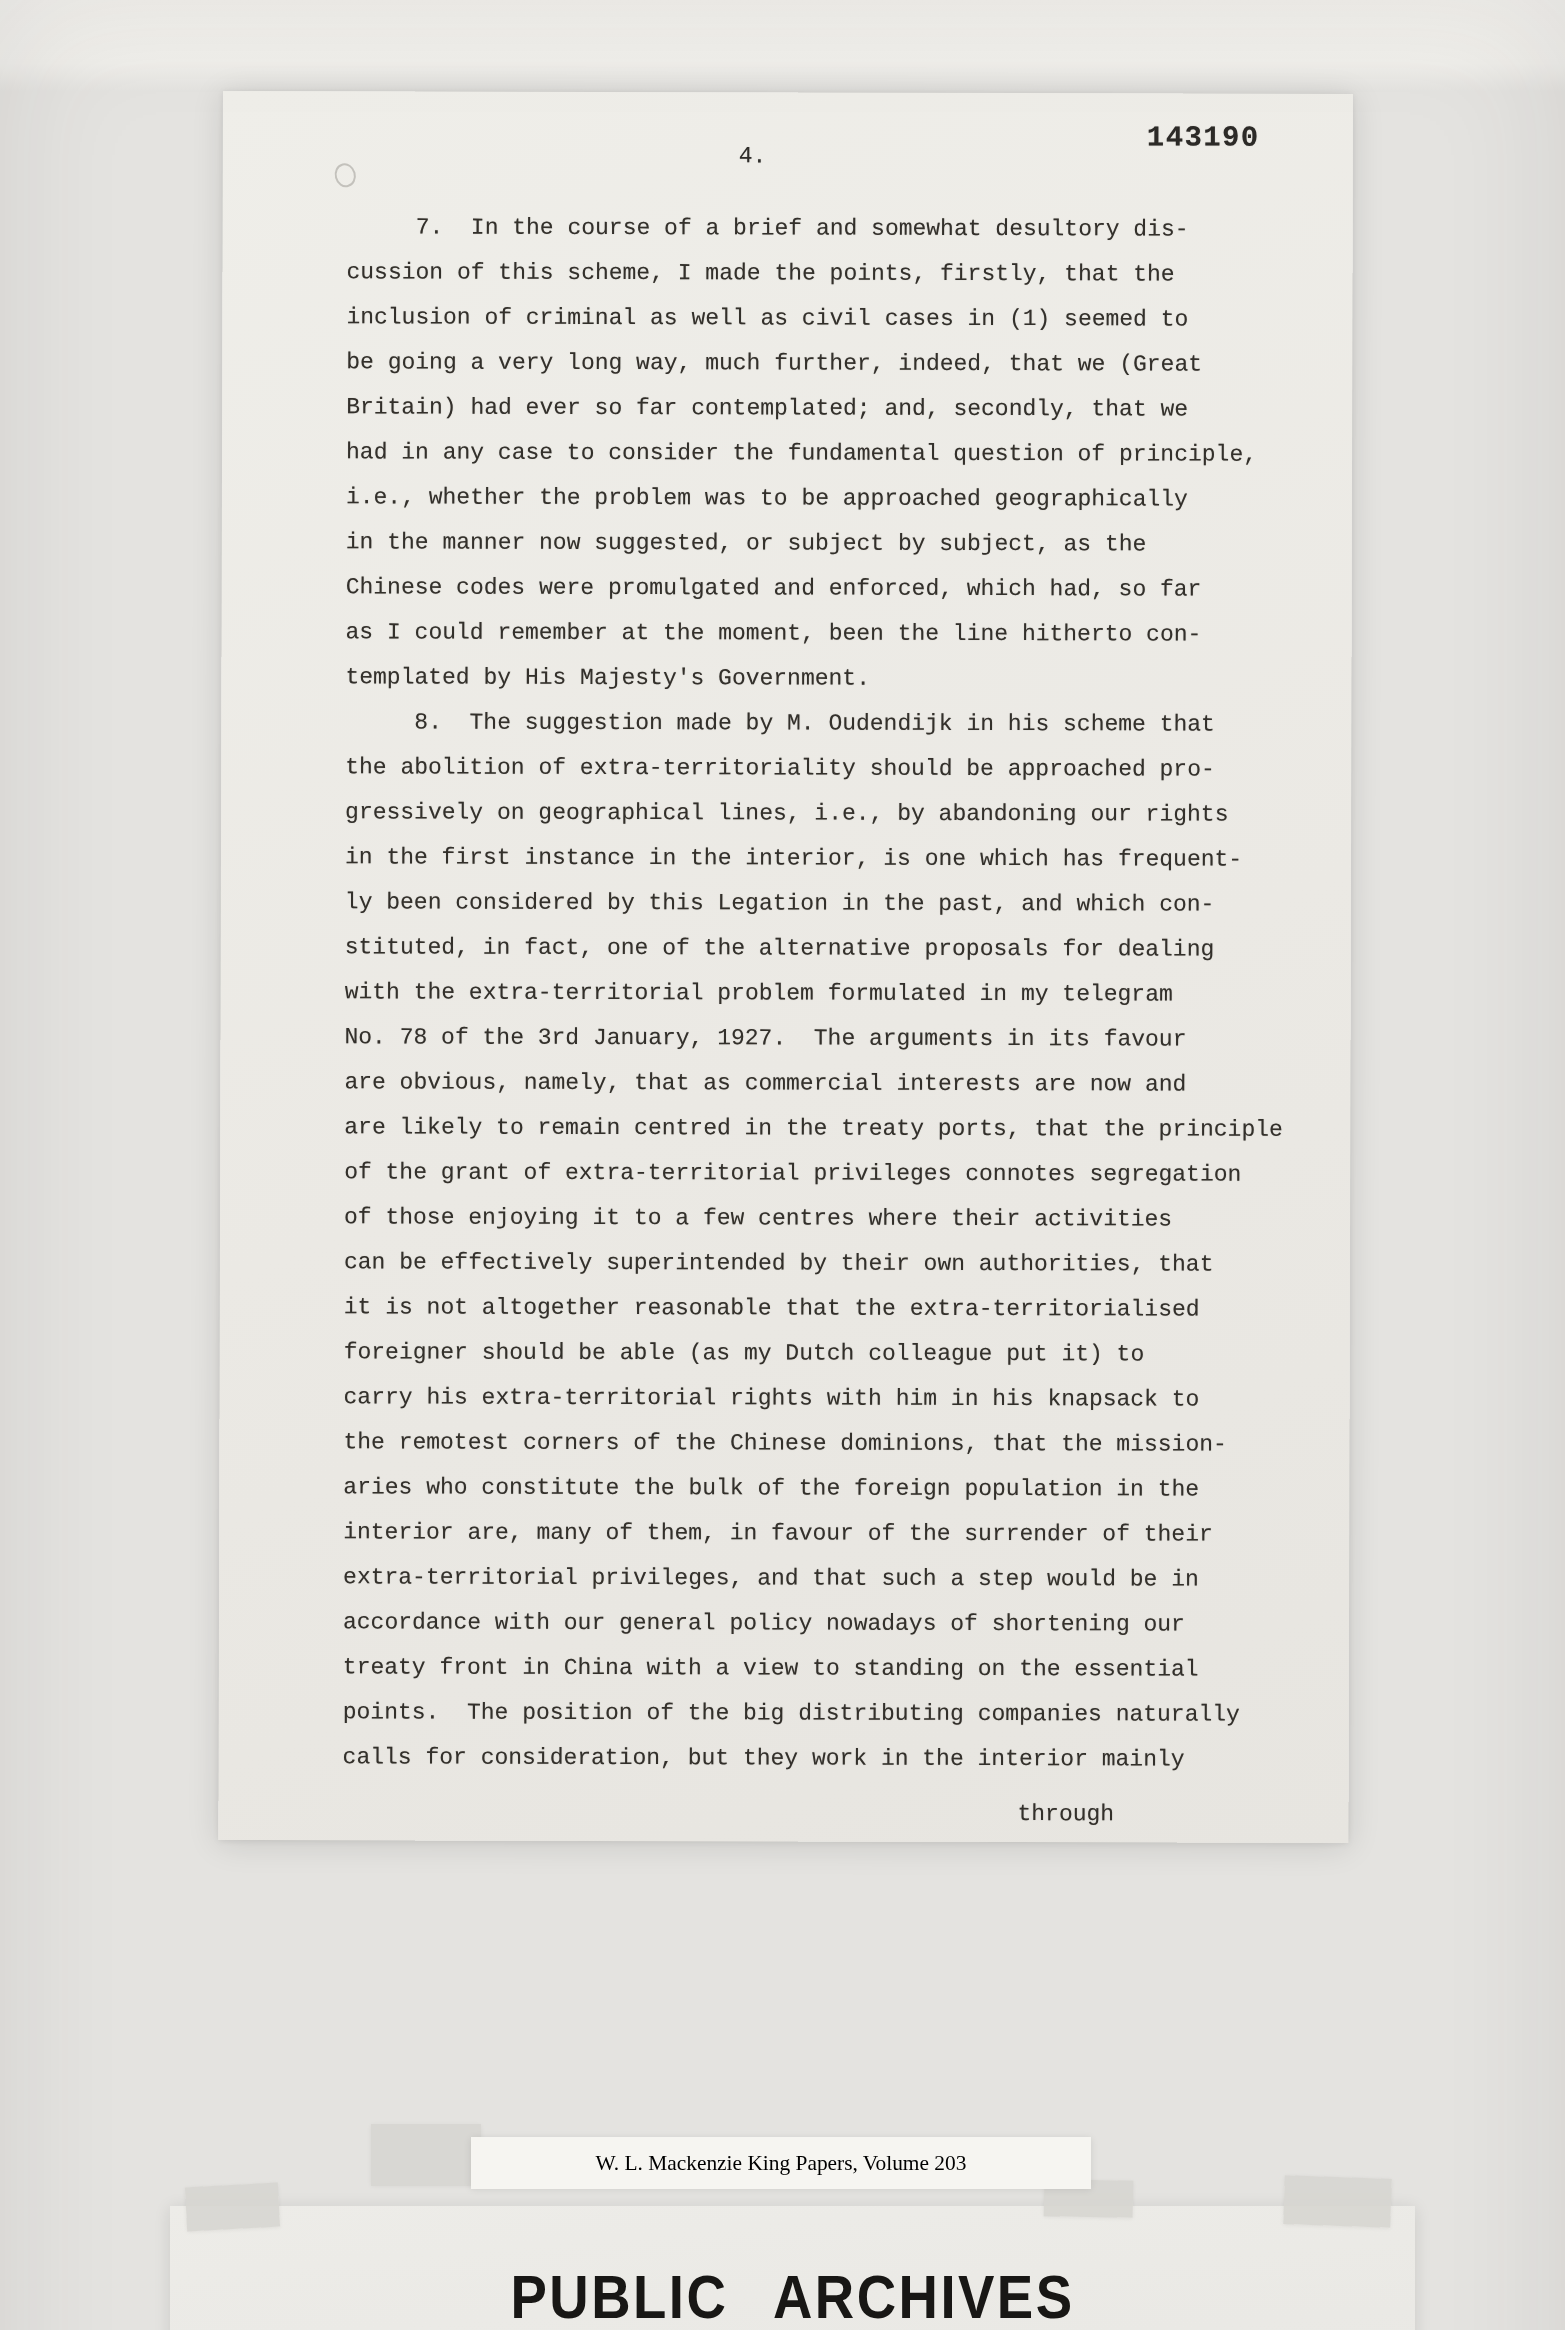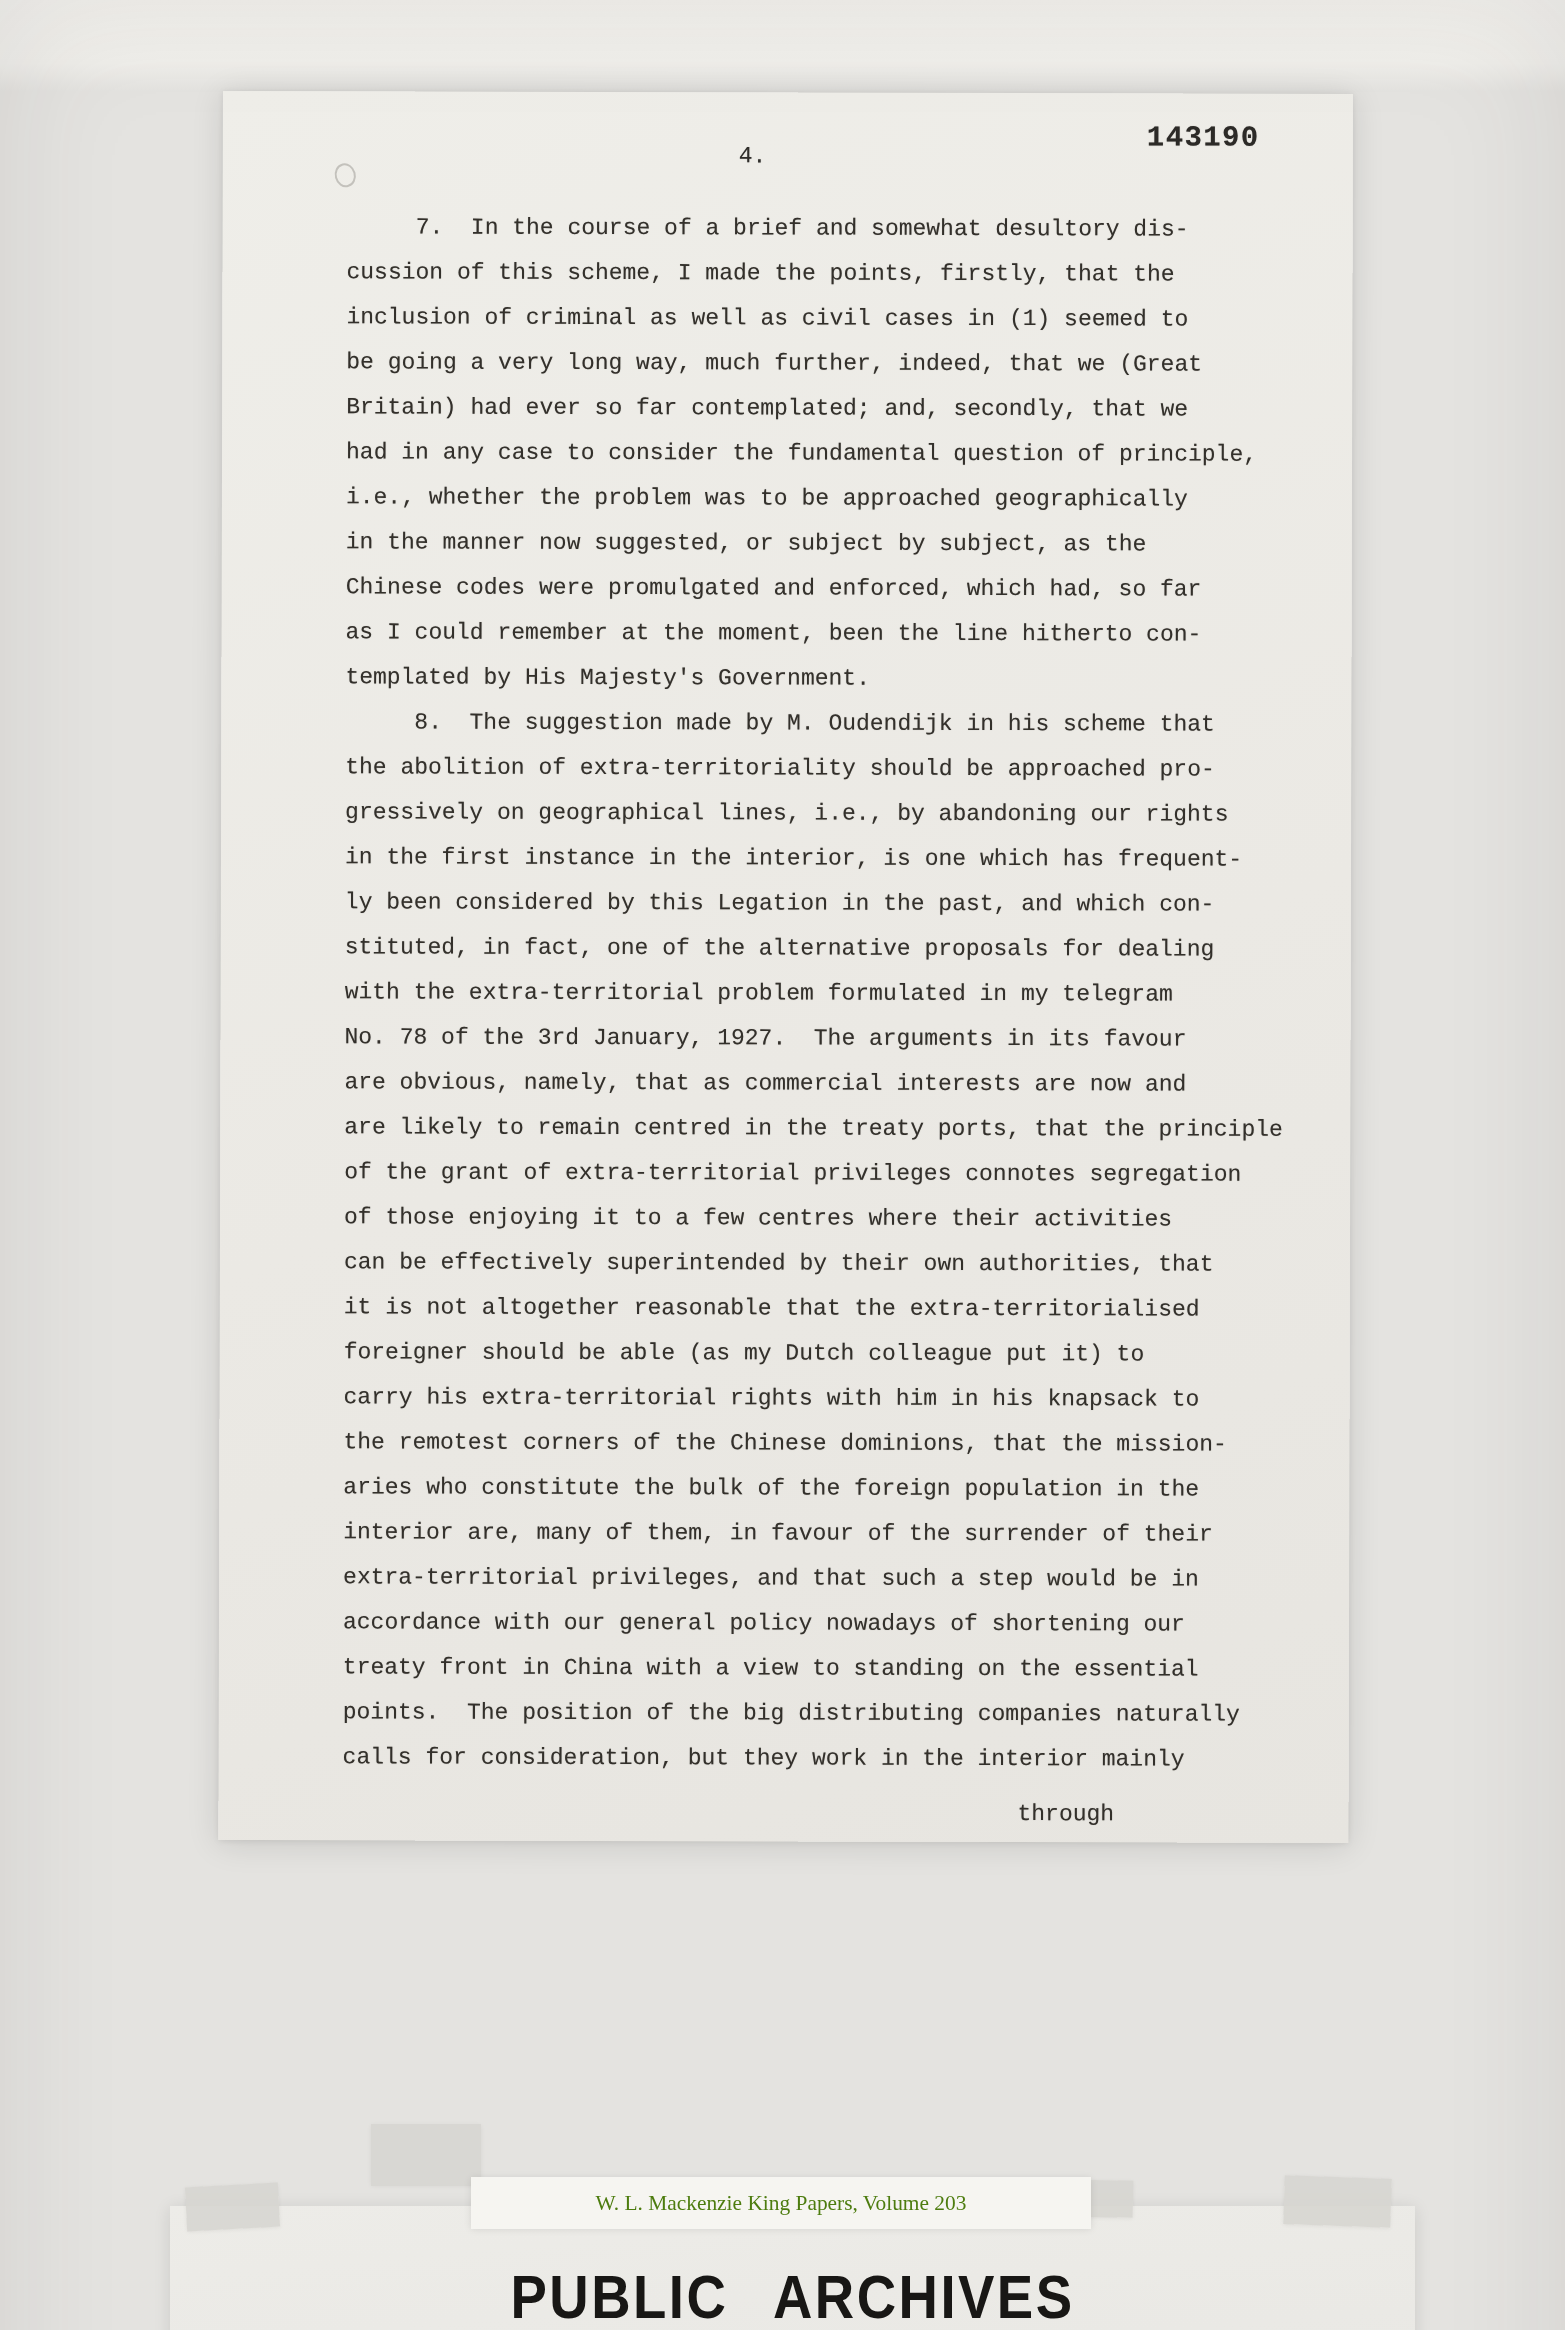--- a/index.html
+++ b/index.html
@@ -72,23 +72,22 @@
   }
 
   
   .label-strip {
     position: absolute; left: 471px; top: 2137px;
     width: 620px; height: 52px;
     background: #f6f5f1;
     box-shadow: 0 1.4px 7.5px rgba(0,0,0,0.10);
     display: flex; align-items: center; justify-content: center;
     font-family: "Liberation Serif", "DejaVu Serif", serif;
-    font-size: 21.4px; color: #4d7c0f;
+    font-size: 21.4px; color: #000000;
     z-index: 5;
-    margin-top: 40px;
   }
 
   
   .stamp-paper {
     position: absolute; left: 170px; top: 2206px;
     width: 1245px; height: 360px;
     background: linear-gradient(175deg, #edece8 0%, #e9e8e4 60%, #e7e6e2 100%);
     box-shadow: 0 1.9px 16px rgba(0,0,0,0.11);
     z-index: 3;
   }

